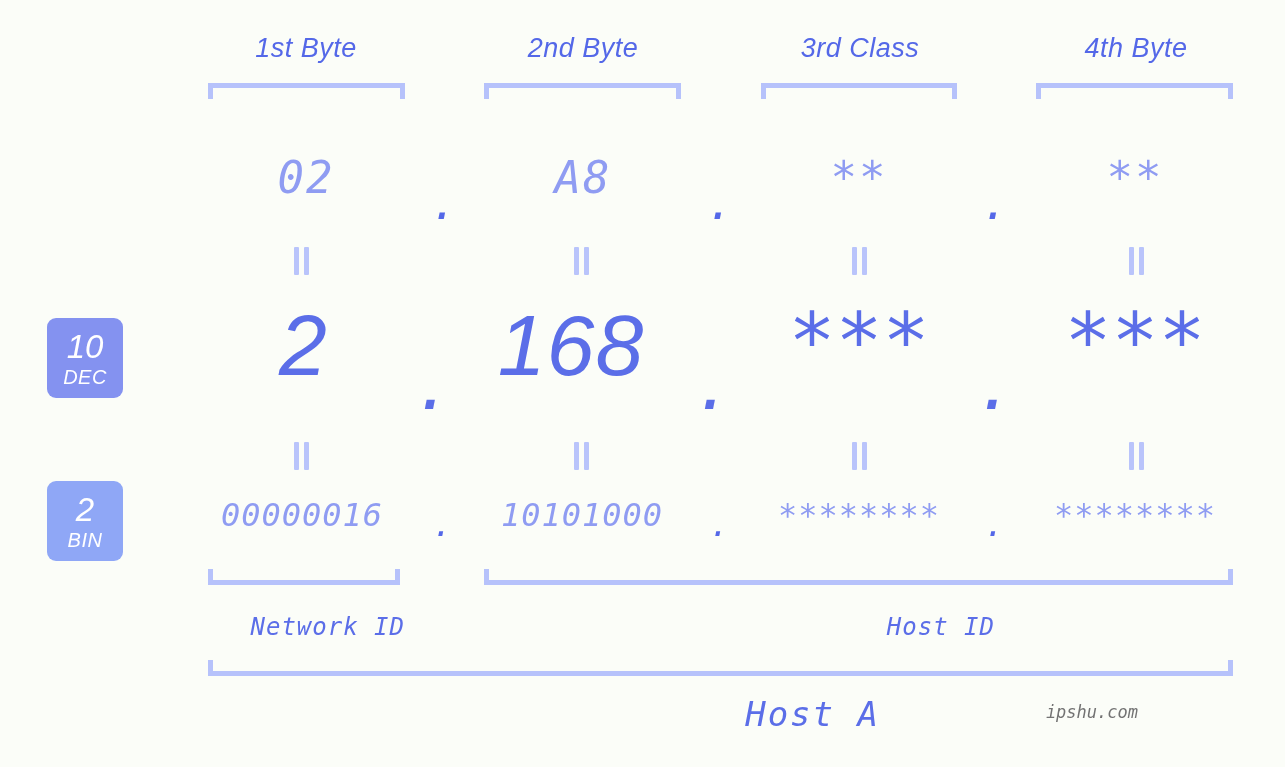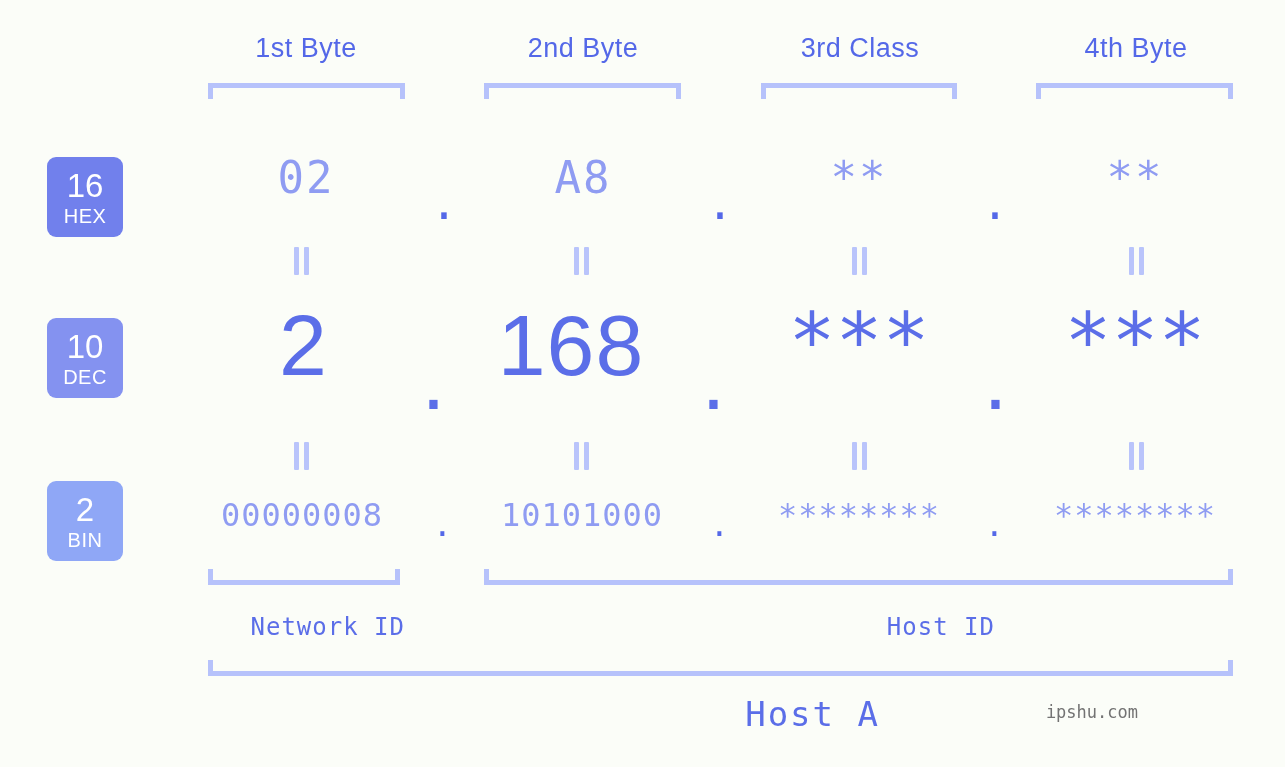--- a/index.html
+++ b/index.html
@@ -10,20 +10,21 @@
     background: #fbfdf8;
     overflow: hidden;
   }
 
   #stage {
     position: relative;
     width: 1148px;
     height: 767px;
     background: #fbfdf8;
     font-family: "DejaVu Sans Mono", monospace;
+    font-style: italic;
   }
 
   
   .byte-label {
     position: absolute;
     top: 33px;
     text-align: center;
     font-family: "Liberation Sans", sans-serif;
     font-size: 27px;
     color: #5468e8;
@@ -147,24 +148,20 @@
   <div class="byte-label" style="left:206px; width:200px;">1st Byte</div>
   <div class="byte-label" style="left:483px; width:200px;">2nd Byte</div>
   <div class="byte-label" style="left:761px; width:198px;">3rd Class</div>
   <div class="byte-label" style="left:1037px; width:198px;">4th Byte</div>
 
   <div class="bracket-down" style="left:208px; top:83px; width:197px;"></div>
   <div class="bracket-down" style="left:484px; top:83px; width:197px;"></div>
   <div class="bracket-down" style="left:761px; top:83px; width:196px;"></div>
   <div class="bracket-down" style="left:1036px; top:83px; width:197px;"></div>
 
-  <div class="badge badge-hex">
-    <span class="num">16</span>
-    <span class="name">HEX</span>
-  </div>
   <div class="badge badge-dec">
     <span class="num">10</span>
     <span class="name">DEC</span>
   </div>
   <div class="badge badge-bin">
     <span class="num">2</span>
     <span class="name">BIN</span>
   </div>
 
   <div class="row-hex">
@@ -215,21 +212,21 @@
   <div class="eq" style="left:848px; top:442px;">
       <i></i>
       <i></i>
     </div>
   <div class="eq" style="left:1125px; top:442px;">
       <i></i>
       <i></i>
     </div>
 
   <div class="row-bin">
-    <div class="cell" style="left:202px; width:200px;">00000008</div>
+    <div class="cell" style="left:202px; width:200px;">00000016</div>
     <div class="cell dotsep" style="left:404px; width:78px;">.</div>
     <div class="cell" style="left:482px; width:200px;">10101000</div>
     <div class="cell dotsep" style="left:680px; width:80px;">.</div>
     <div class="cell" style="left:759px; width:200px;">********</div>
     <div class="cell dotsep" style="left:955px; width:80px;">.</div>
     <div class="cell" style="left:1035px; width:200px;">********</div>
   </div>
 
   <div class="bracket-up" style="left:208px; top:569px; width:192px;"></div>
   <div class="caption" style="left:208px; top:613px; width:197px;">Network ID</div>

